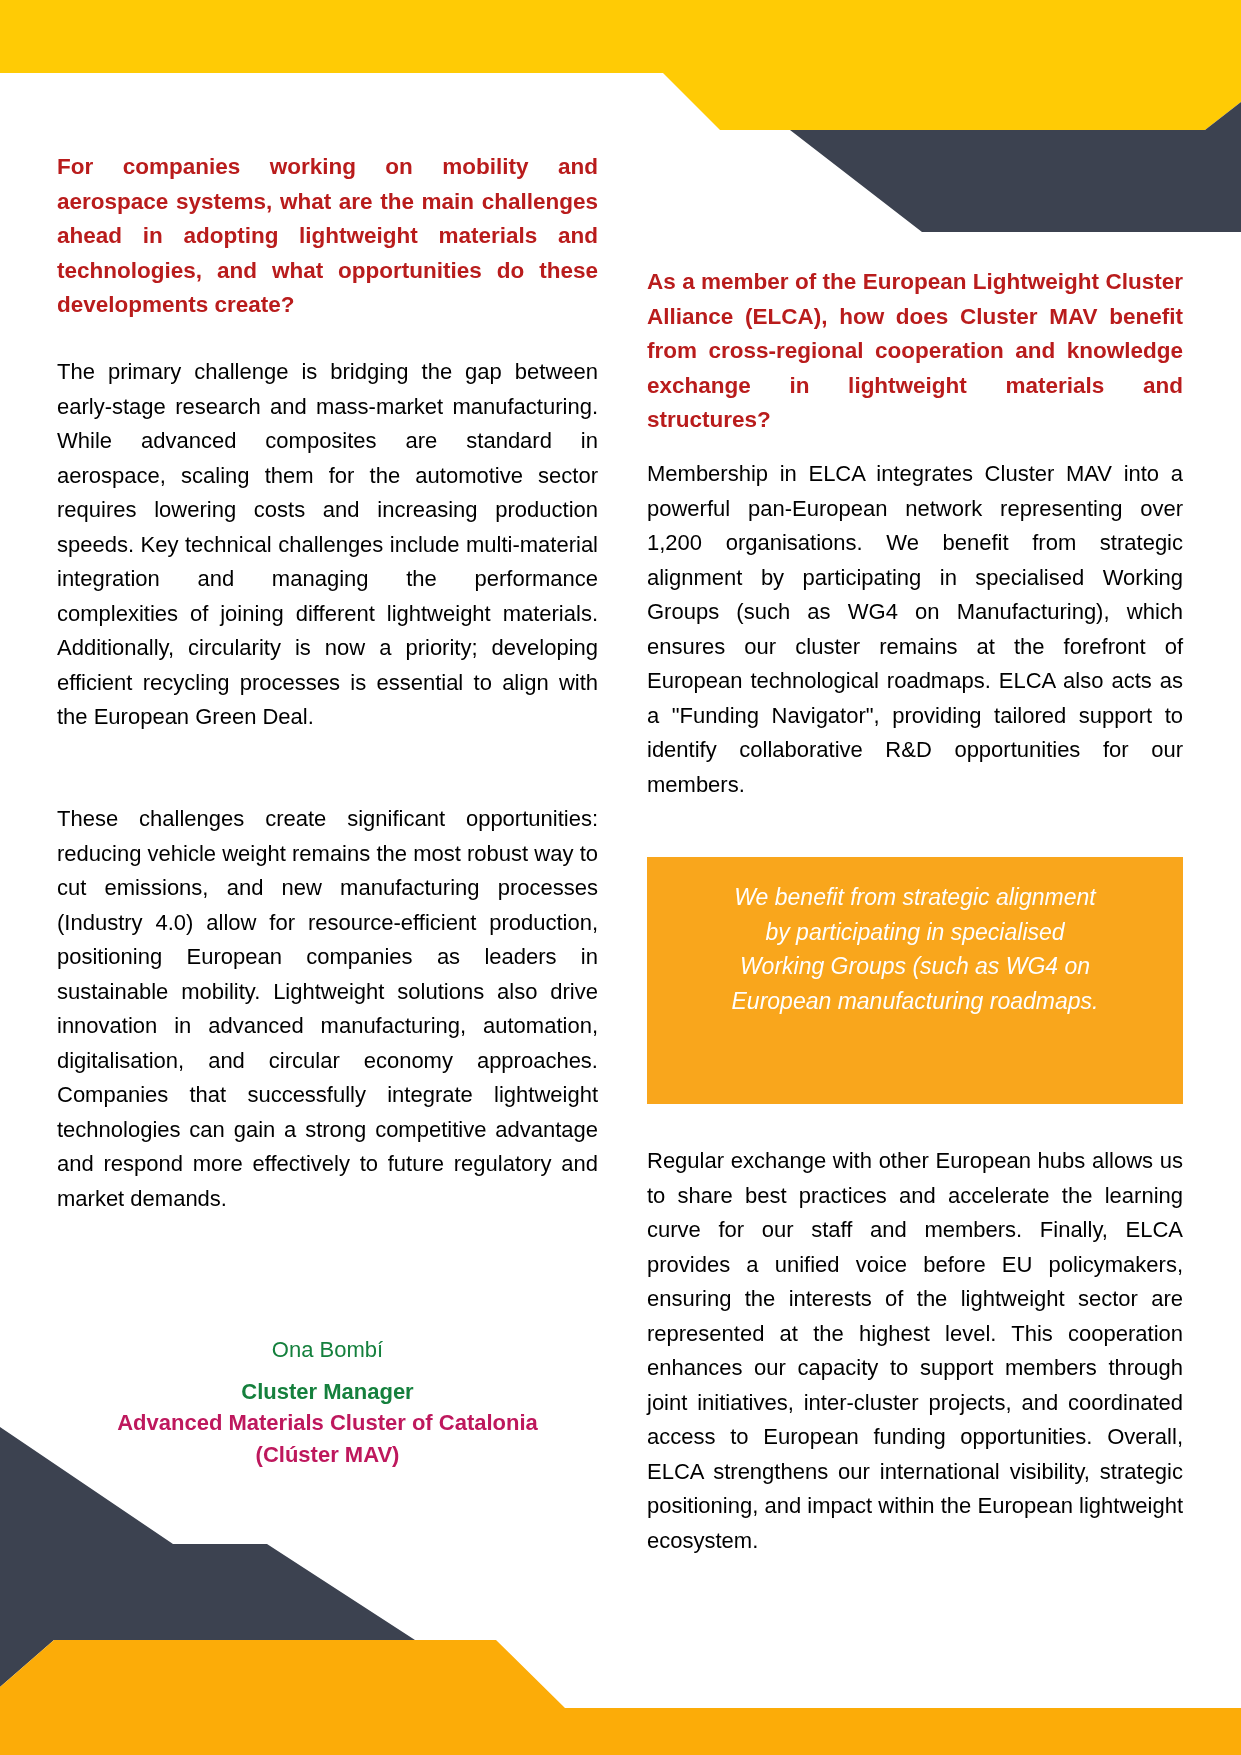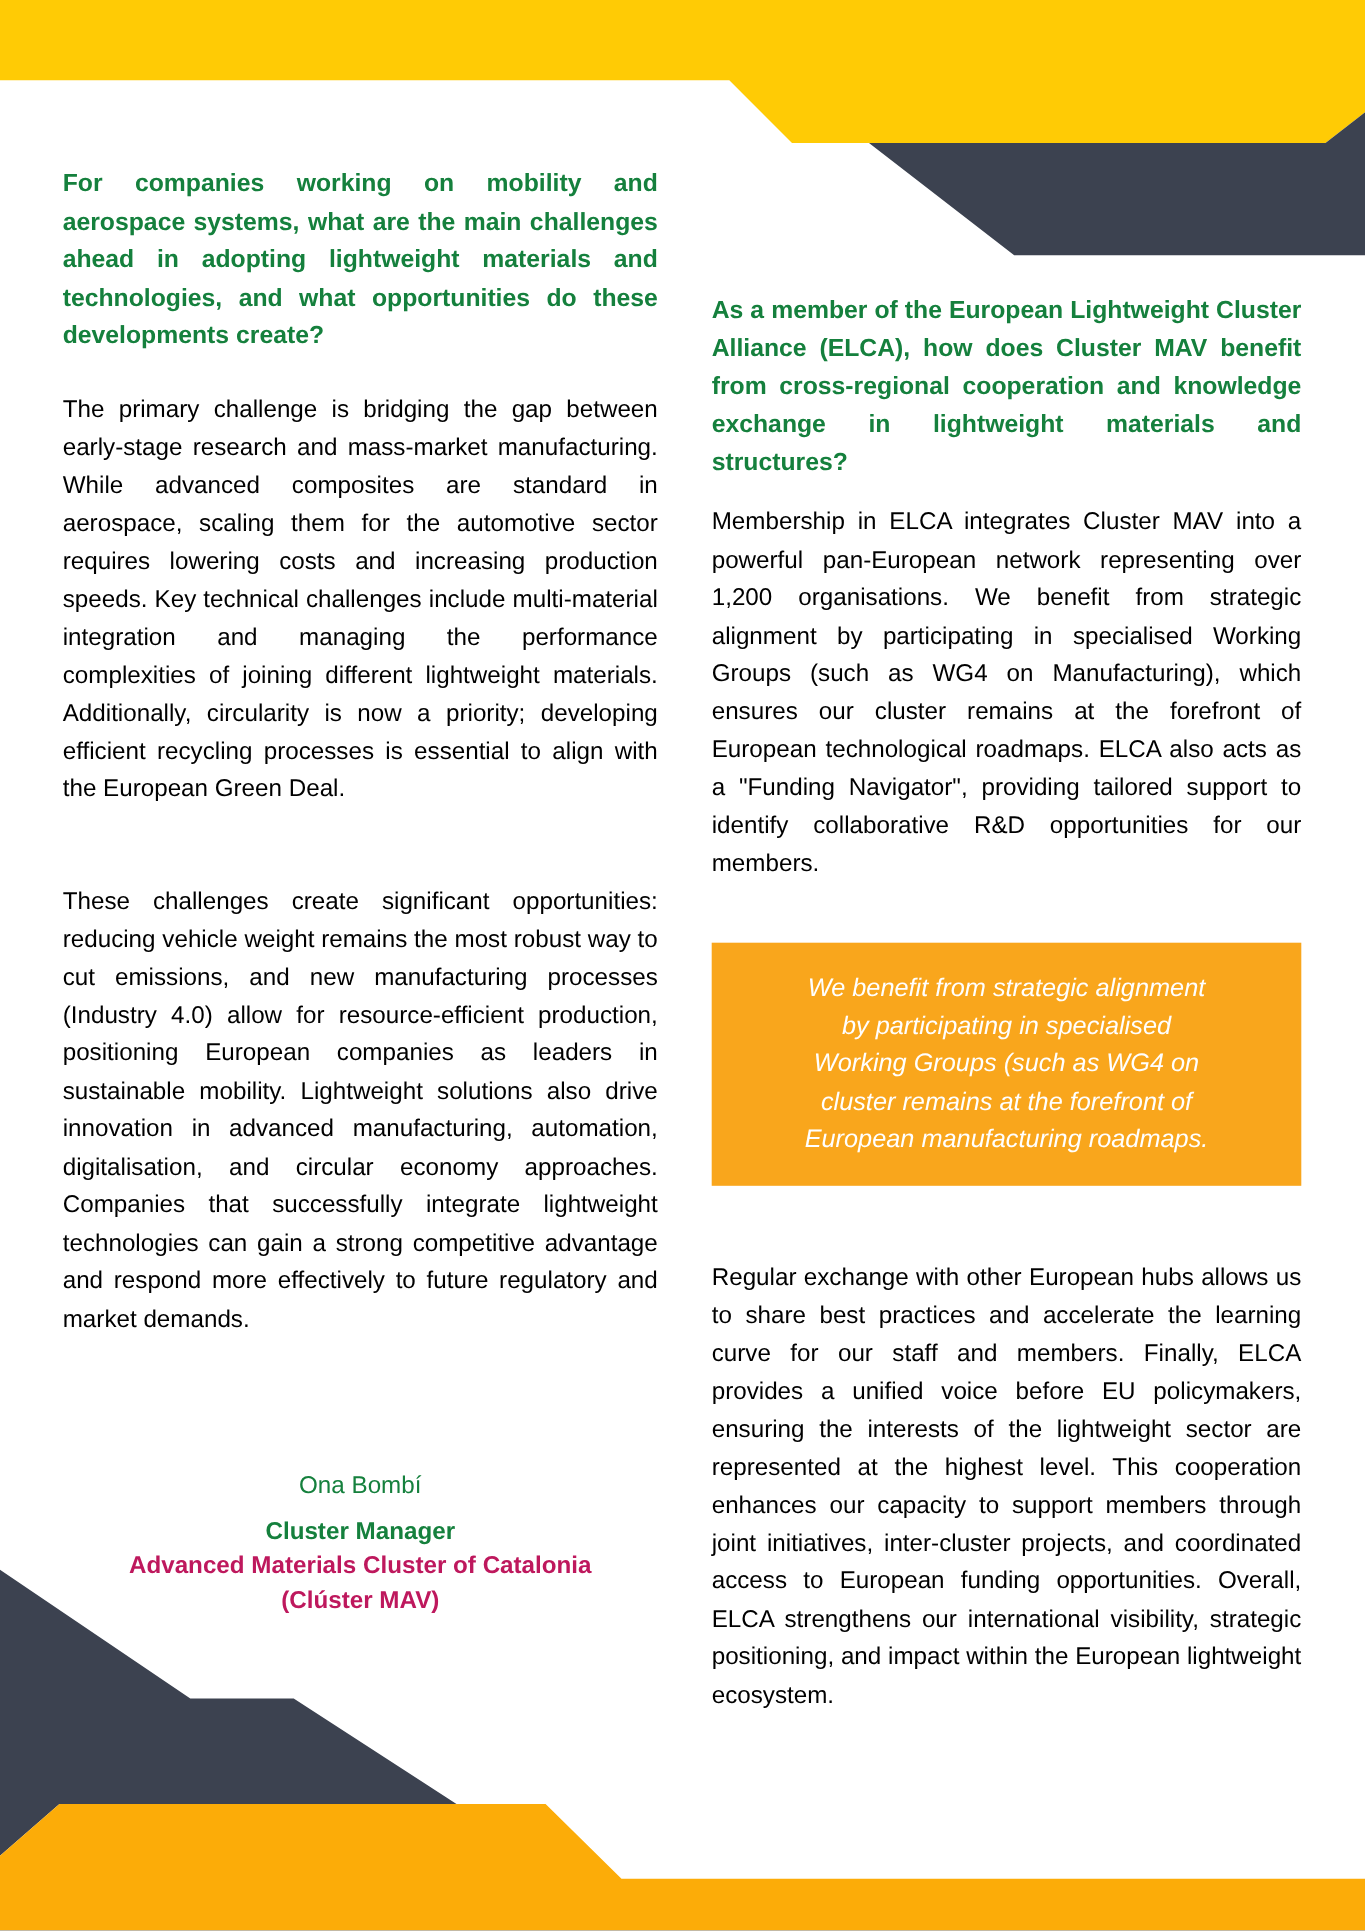--- a/index.html
+++ b/index.html
@@ -7,34 +7,34 @@
     position:relative;
     width:1241px;height:1755px;
     background:#ffffff;
     overflow:hidden;
     font-family:"Liberation Sans", sans-serif;
   }
   .shapes{position:absolute;left:0;top:0;width:1241px;height:1755px;display:block;}
   .textblock{position:absolute;}
   .question{
     font-size:22.5px;line-height:34.5px;font-weight:bold;
-    color:#15803d;text-align:justify;
+    color:#b91c1c;text-align:justify;
   }
   .body-par{
     font-size:22px;line-height:34.5px;
     color:#000000;text-align:justify;
   }
   .author{
     text-align:center;color:#3C4250;
   }
   .author .name{font-size:22px;line-height:36px;font-weight:normal;color:#15803d;margin-bottom:9px;}
   .author .role{font-size:22px;line-height:30px;font-weight:bold;color:#15803d;}
   .author .org{font-size:22px;line-height:32px;font-weight:bold;color:#be185d;}
   .pullquote{
-    position:absolute;left:647px;top:857px;width:536px;height:221px;
+    position:absolute;left:647px;top:857px;width:536px;height:247px;
     background:#F9A61C;box-sizing:border-box;padding-top:23px;
   }
   .pullquote .line{
     font-size:23px;line-height:34.6px;font-style:italic;
     color:#ffffff;text-align:center;
   }
 </style>
 </head>
 <body>
 
@@ -61,19 +61,18 @@
   </div>
 
   <div class="textblock question" style="left:647px; top:265px; width:536px;">As a member of the European Lightweight Cluster Alliance (ELCA), how does Cluster MAV benefit from cross-regional cooperation and knowledge exchange in lightweight materials and structures?</div>
 
   <div class="textblock body-par" style="left:647px; top:457px; width:536px;">Membership in ELCA integrates Cluster MAV into a powerful pan-European network representing over 1,200 organisations. We benefit from strategic alignment by participating in specialised Working Groups (such as WG4 on Manufacturing), which ensures our cluster remains at the forefront of European technological roadmaps. ELCA also acts as a "Funding Navigator", providing tailored support to identify collaborative R&amp;D opportunities for our members.</div>
 
   <div class="pullquote" style="background: rgb(249, 166, 28);">
     <div class="line">We benefit from strategic alignment</div>
     <div class="line">by participating in specialised</div>
     <div class="line">Working Groups (such as WG4 on</div>
-    <div class="line">cluster remains at the forefront of</div>
     <div class="line">European manufacturing roadmaps.</div>
   </div>
 
   <div class="textblock body-par" style="left:647px; top:1144px; width:536px;">Regular exchange with other European hubs allows us to share best practices and accelerate the learning curve for our staff and members. Finally, ELCA provides a unified voice before EU policymakers, ensuring the interests of the lightweight sector are represented at the highest level. This cooperation enhances our capacity to support members through joint initiatives, inter-cluster projects, and coordinated access to European funding opportunities. Overall, ELCA strengthens our international visibility, strategic positioning, and impact within the European lightweight ecosystem.</div>
 
 </div>
 
 </body></html>

